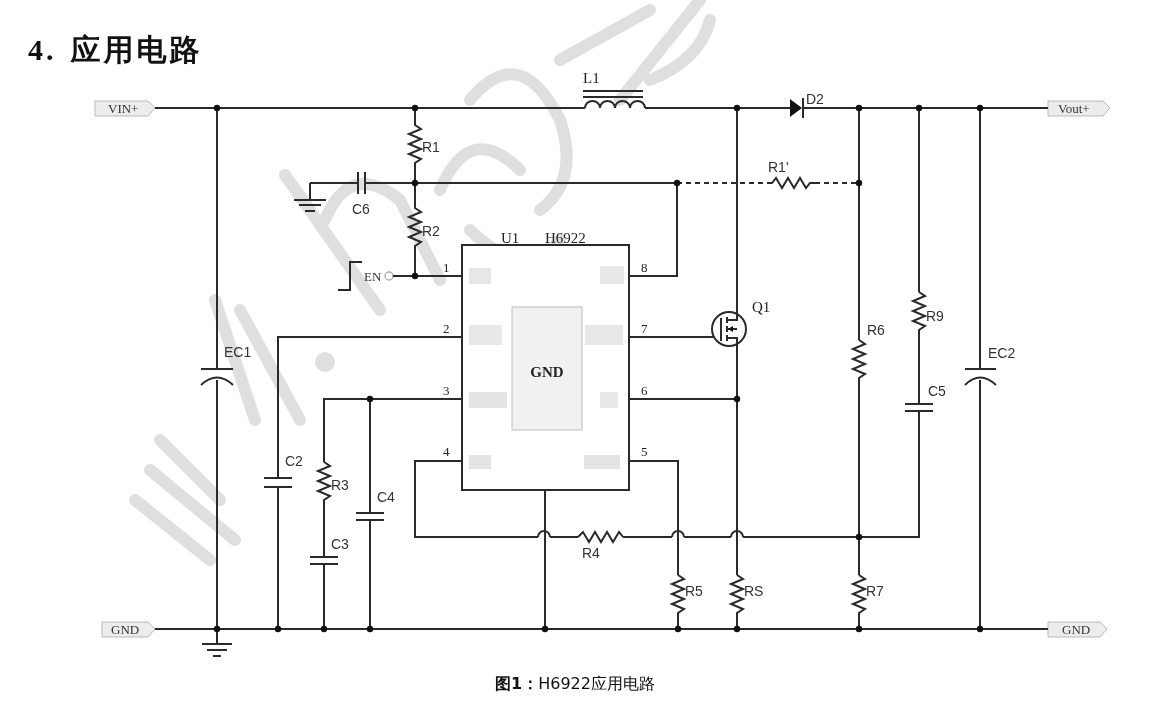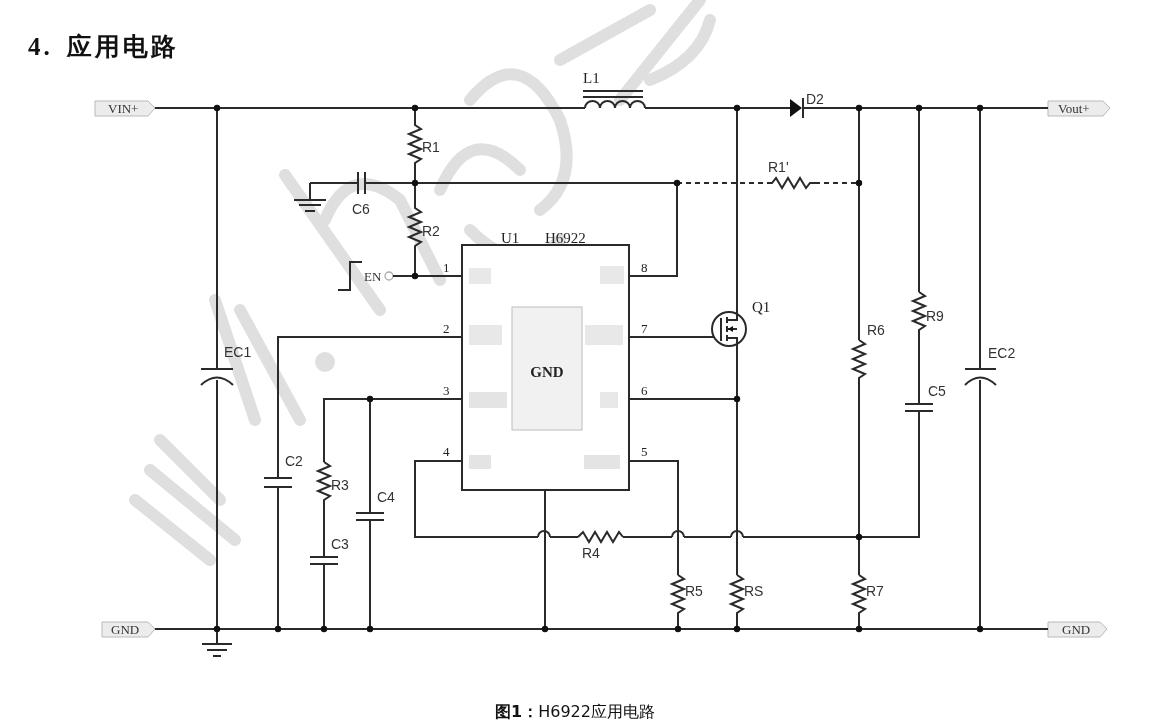--- a/index.html
+++ b/index.html
@@ -1,19 +1,19 @@
 <!DOCTYPE html>
 <html><head>
 <meta charset="utf-8">
 <style>
   html, body { margin: 0; padding: 0; background: #ffffff; }
   body { width: 1150px; height: 726px; position: relative; overflow: hidden; font-family: "DejaVu Sans", sans-serif; }
-  .heading { position: absolute; left: 28px; top: 30px; font-size: 25px; font-weight: bold; color: #111; font-family: "DejaVu Serif", serif; letter-spacing: 3px; }
+  .heading { position: absolute; left: 28px; top: 30px; font-size: 30px; font-weight: bold; color: #111; font-family: "DejaVu Serif", serif; letter-spacing: 3px; }
   .heading .num { font-family: "Liberation Serif", serif; margin-right: 14px; }
-  .caption { position: absolute; left: 0; width: 1150px; top: 674px; text-align: center; font-size: 16px; font-weight: bold; color: #111; font-family: "DejaVu Sans", sans-serif; margin-top: 28px; }
+  .caption { position: absolute; left: 0; width: 1150px; top: 674px; text-align: center; font-size: 16px; font-weight: bold; color: #111; font-family: "DejaVu Sans", sans-serif; }
   .caption .rest { font-weight: normal; }
   svg { position: absolute; left: 0; top: 0; }
   .w { stroke: #2a2a2a; stroke-width: 2; fill: none; }
   .wd { stroke: #2a2a2a; stroke-width: 2; fill: none; stroke-dasharray: 5 4; }
   .dot { fill: #111; }
   .lbl { font-family: "Liberation Sans", sans-serif; font-size: 14px; fill: #333; }
   .pin { font-family: "Liberation Serif", serif; font-size: 13px; fill: #222; }
   .port { fill: #ececec; stroke: #b9b9b9; stroke-width: 1; }
   .porttxt { font-family: "Liberation Serif", serif; font-size: 13px; fill: #333; }
   .ser { font-family: "Liberation Serif", serif; font-size: 15px; fill: #222; }

